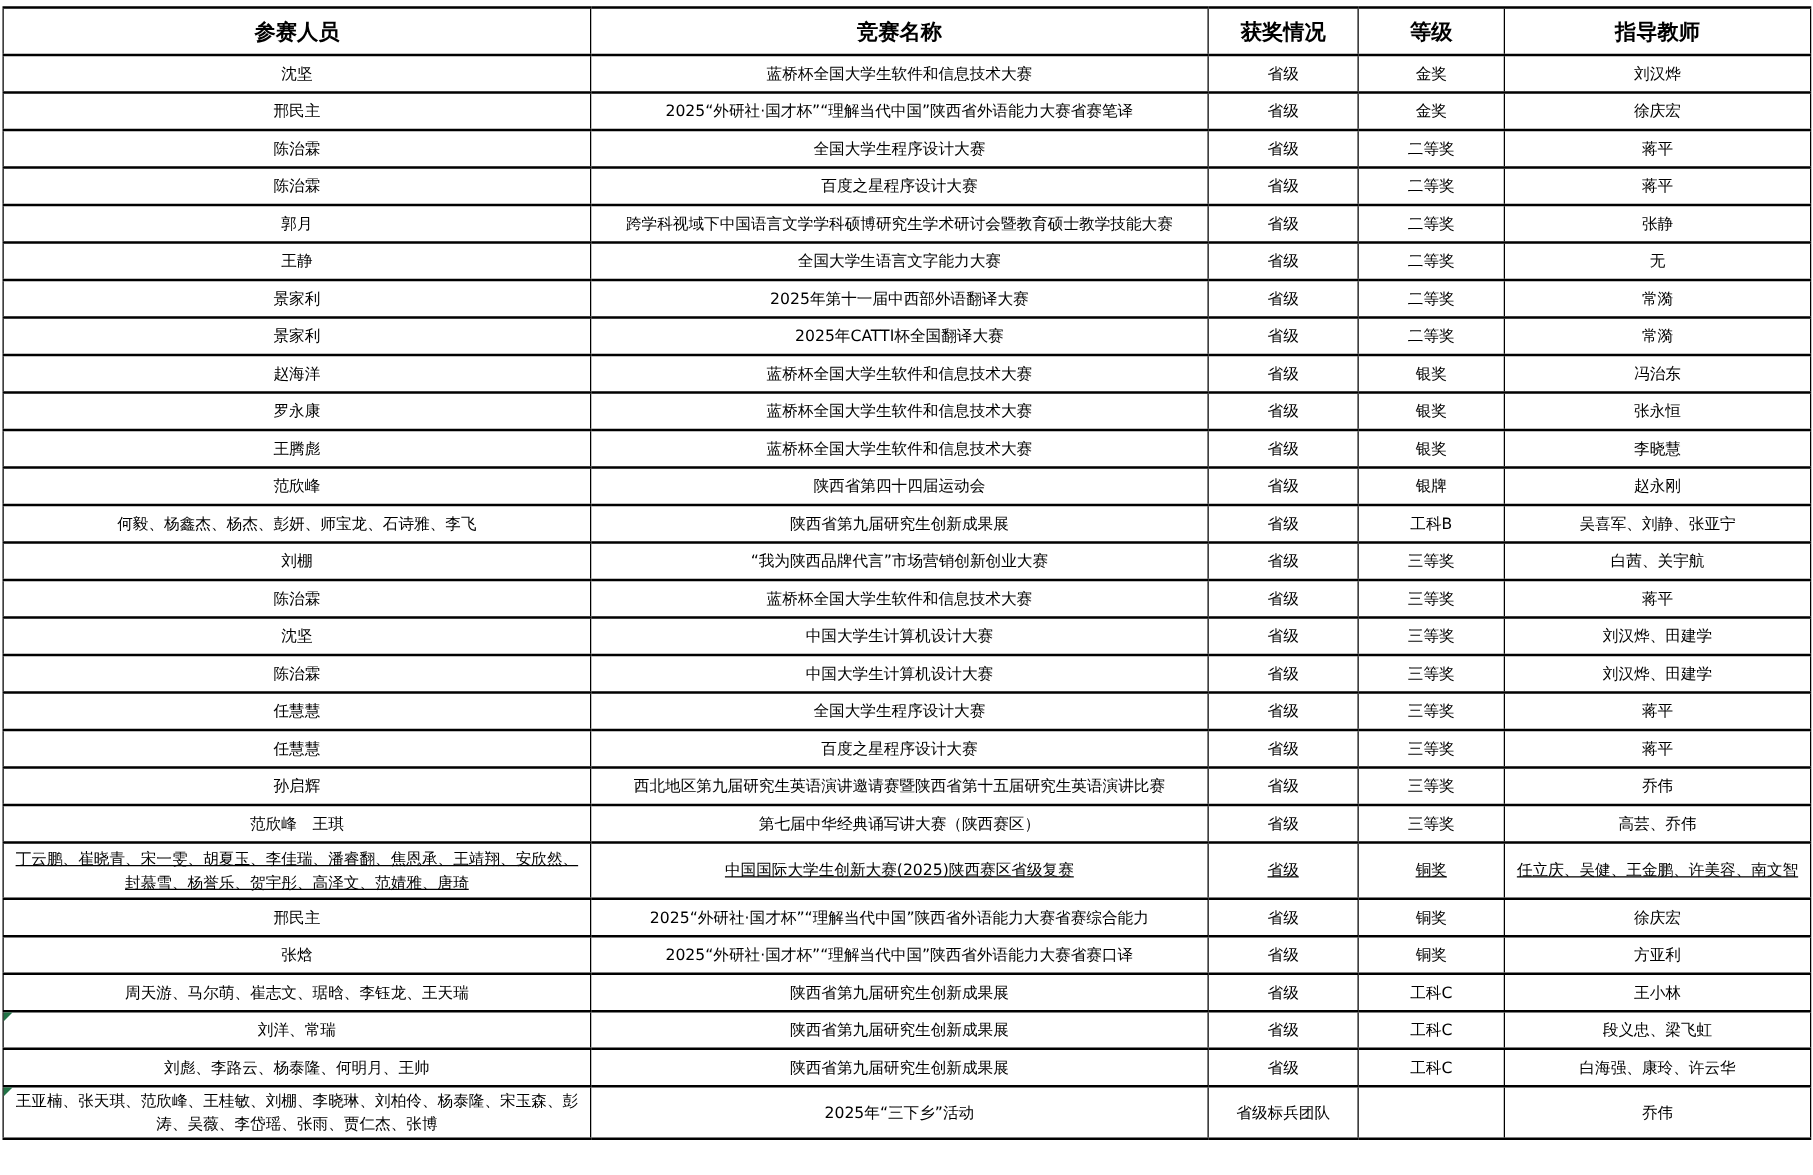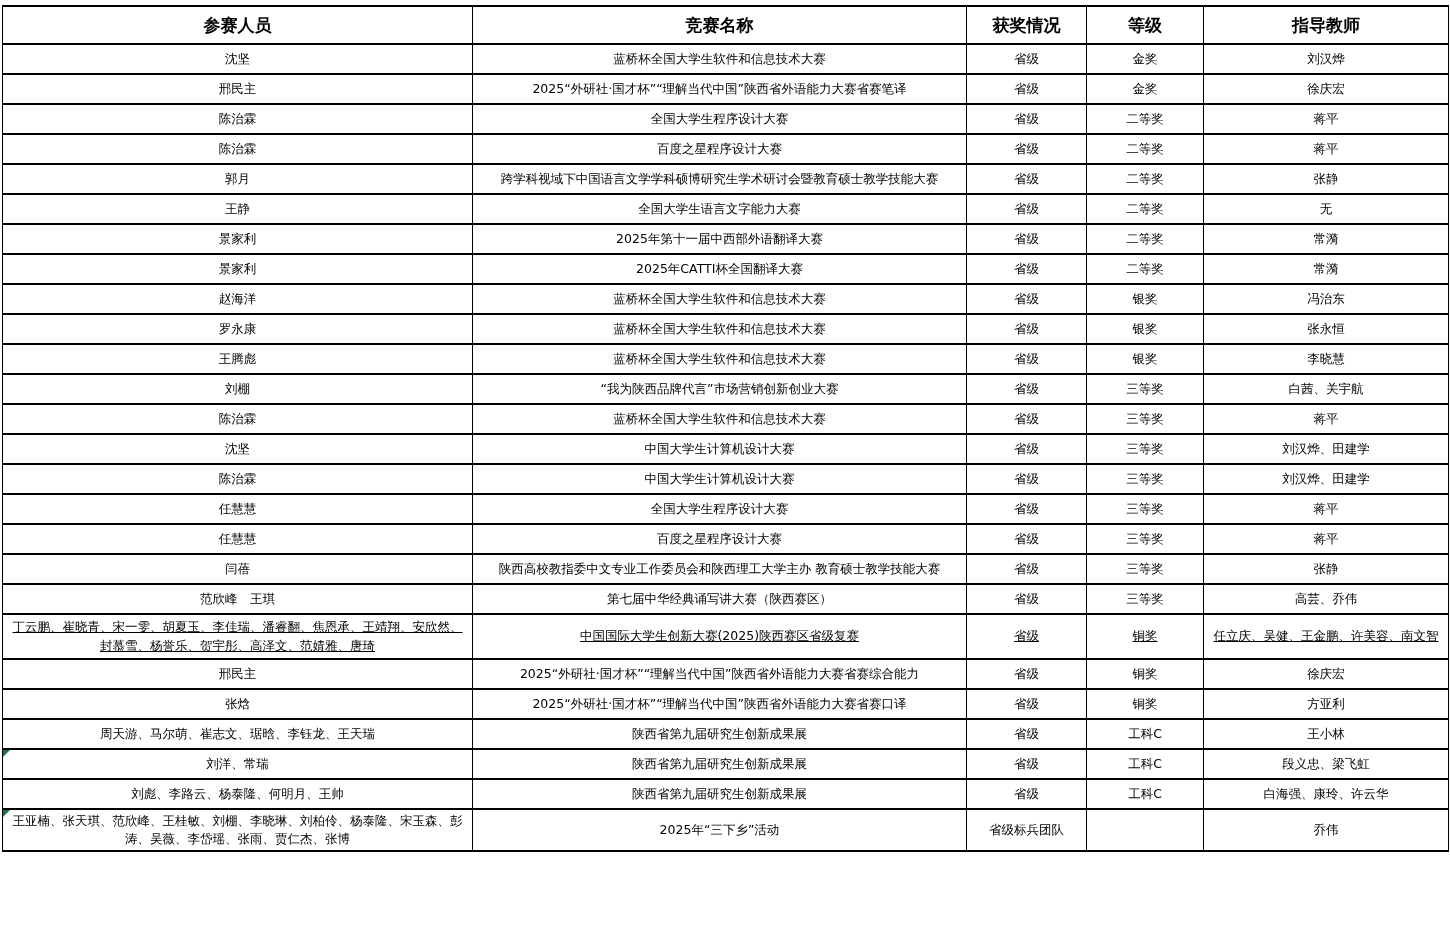--- a/index.html
+++ b/index.html
@@ -161,20 +161,34 @@
       <td>张永恒</td>
     </tr>
         <tr>
       <td>王腾彪</td>
       <td>蓝桥杯全国大学生软件和信息技术大赛</td>
       <td>省级</td>
       <td>银奖</td>
       <td>李晓慧</td>
     </tr>
         <tr>
+      <td>范欣峰</td>
+      <td>陕西省第四十四届运动会</td>
+      <td>省级</td>
+      <td>银牌</td>
+      <td>赵永刚</td>
+    </tr>
+        <tr>
+      <td>何毅、杨鑫杰、杨杰、彭妍、师宝龙、石诗雅、李飞</td>
+      <td>陕西省第九届研究生创新成果展</td>
+      <td>省级</td>
+      <td>工科B</td>
+      <td>吴喜军、刘静、张亚宁</td>
+    </tr>
+        <tr>
       <td>刘棚</td>
       <td>“我为陕西品牌代言”市场营销创新创业大赛</td>
       <td>省级</td>
       <td>三等奖</td>
       <td>白茜、关宇航</td>
     </tr>
         <tr>
       <td>陈治霖</td>
       <td>蓝桥杯全国大学生软件和信息技术大赛</td>
       <td>省级</td>
@@ -203,25 +217,25 @@
       <td>蒋平</td>
     </tr>
         <tr>
       <td>任慧慧</td>
       <td>百度之星程序设计大赛</td>
       <td>省级</td>
       <td>三等奖</td>
       <td>蒋平</td>
     </tr>
         <tr>
-      <td>闫蓓</td>
-      <td>陕西高校教指委中文专业工作委员会和陕西理工大学主办 教育硕士教学技能大赛</td>
-      <td>省级</td>
-      <td>三等奖</td>
-      <td>张静</td>
+      <td>孙启辉</td>
+      <td>西北地区第九届研究生英语演讲邀请赛暨陕西省第十五届研究生英语演讲比赛</td>
+      <td>省级</td>
+      <td>三等奖</td>
+      <td>乔伟</td>
     </tr>
         <tr>
       <td>范欣峰　王琪</td>
       <td>第七届中华经典诵写讲大赛（陕西赛区）</td>
       <td>省级</td>
       <td>三等奖</td>
       <td>高芸、乔伟</td>
     </tr>
         <tr class="tall">
       <td>丁云鹏、崔晓青、宋一雯、胡夏玉、李佳瑞、潘睿翻、焦恩承、王靖翔、安欣然、封慕雪、杨誉乐、贺宇彤、高泽文、范婧雅、唐琦</td>

